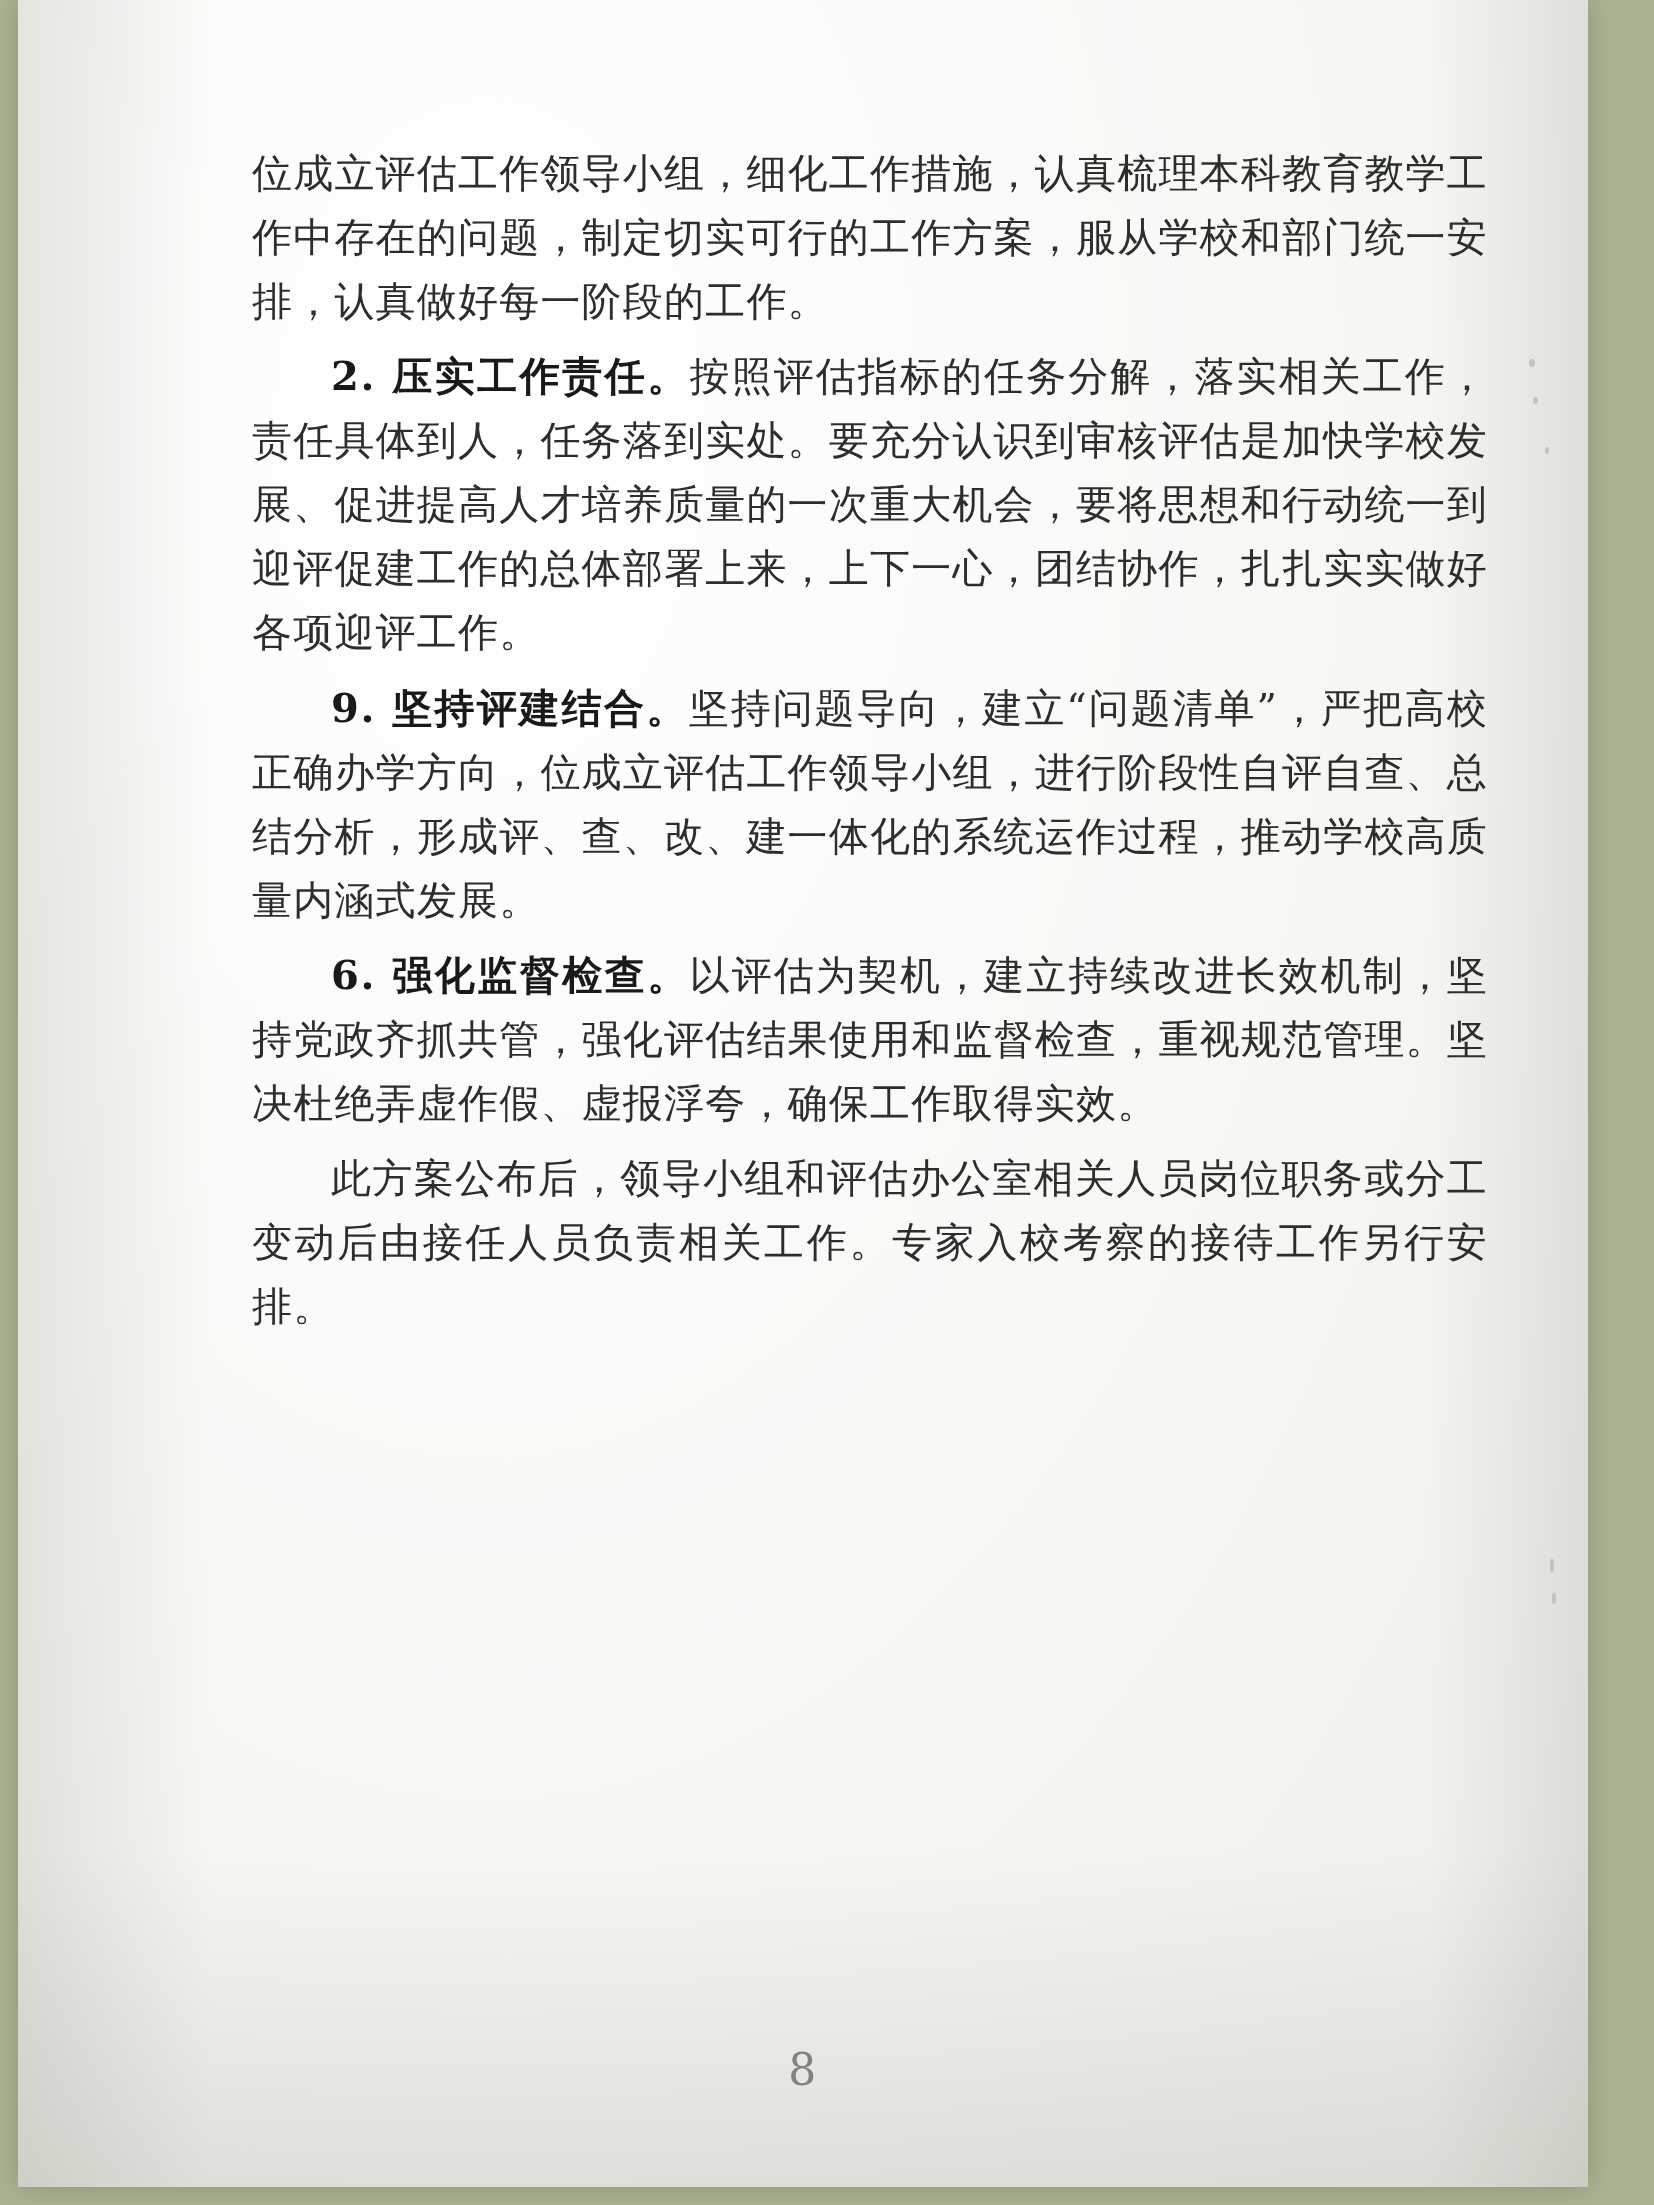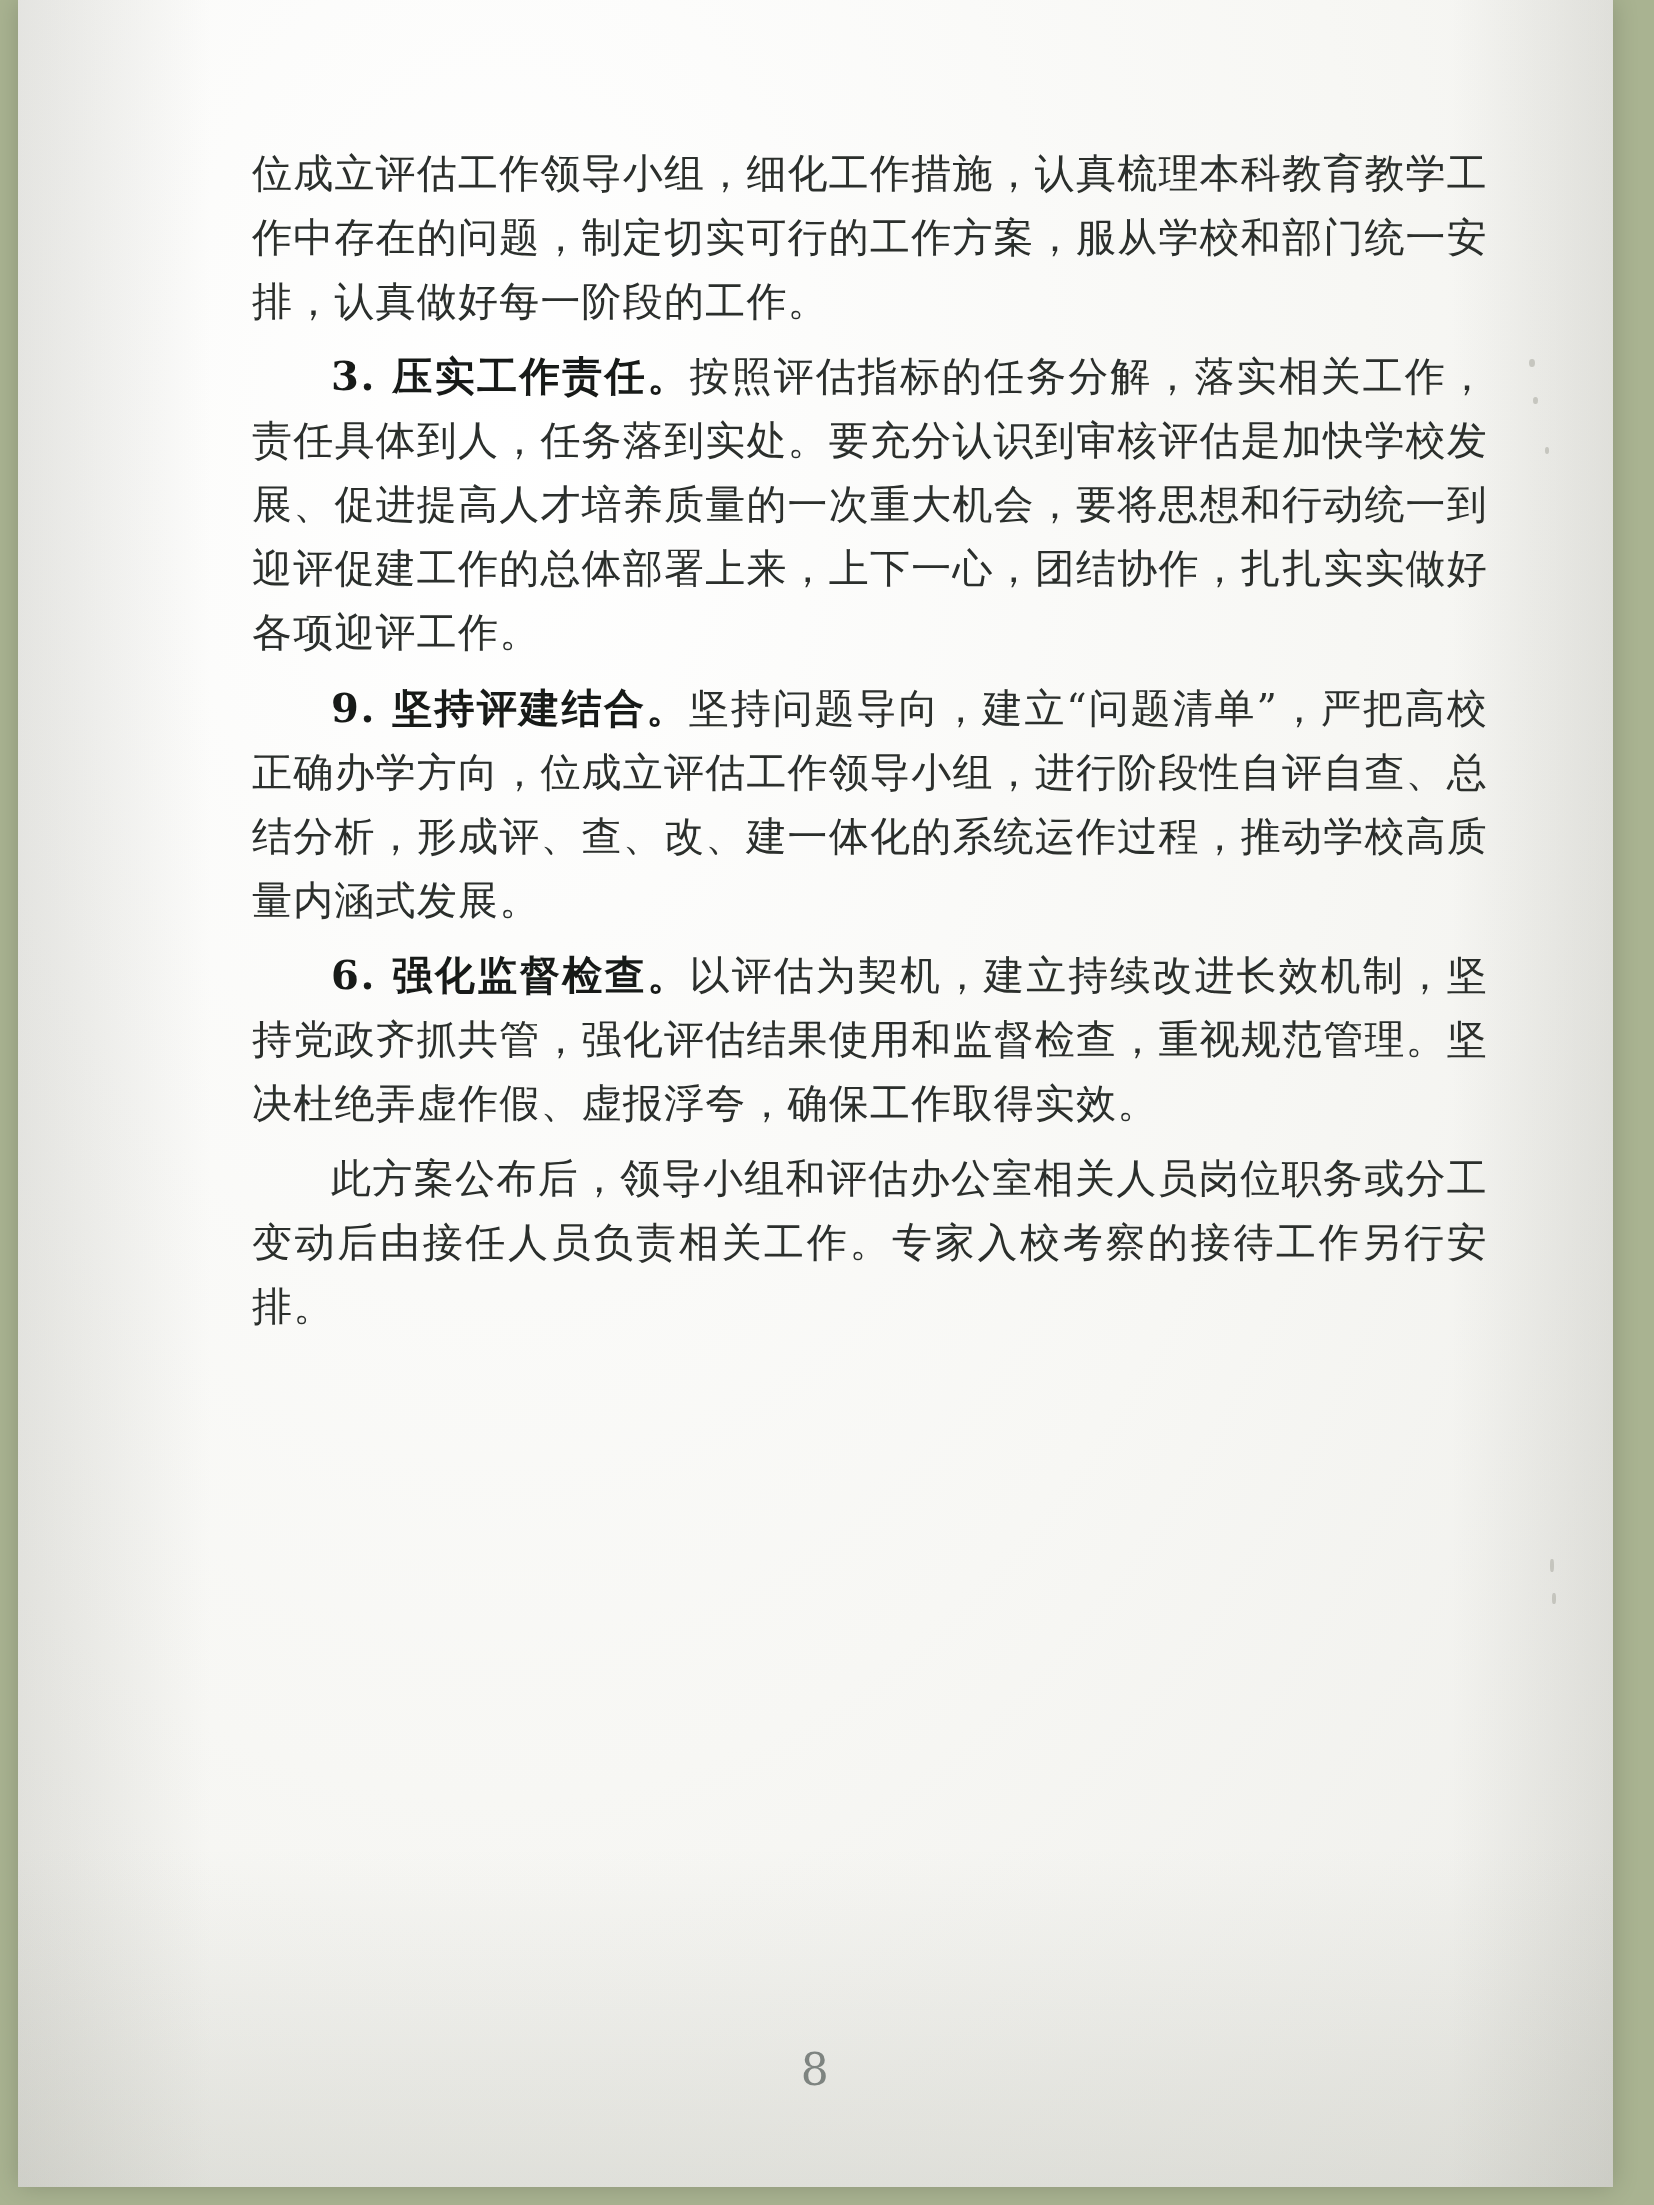--- a/index.html
+++ b/index.html
@@ -17,21 +17,20 @@
   
   #page-sheet {
     position: absolute;
     left: 18px;
     top: 0px;
     width: 1570px;
     height: 2187px;
     background:
       radial-gradient(ellipse at 30% 20%, #ffffff 0%, #f7f7f4 55%, #eeeeea 100%);
     box-shadow: 0 0 24px rgba(0,0,0,0.18);
-    padding-left: 25px;
   }
 
   
   #shade-left {
     position: absolute;
     left: 0; top: 0;
     width: 194px; height: 100%;
     background: linear-gradient(to right, rgba(140,140,130,0.20), rgba(255,255,255,0));
     pointer-events: none;
   }
@@ -118,21 +117,21 @@
   <span class="speck" id="speck-4"></span>
   <span class="speck" id="speck-5"></span>
 
   <div id="doc-body">
 
     <p class="para">
       <span>位成立评估工作领导小组，细化工作措施，认真梳理本科教育教学工作中存在的问题，制定切实可行的工作方案，服从学校和部门统一安排，认真做好每一阶段的工作。</span>
     </p>
 
     <p class="para indent">
-      <span class="lead">3. 压实工作责任。</span><span>按照评估指标的任务分解，落实相关工作，责任具体到人，任务落到实处。要充分认识到审核评估是加快学校发展、促进提高人才培养质量的一次重大机会，要将思想和行动统一到迎评促建工作的总体部署上来，上下一心，团结协作，扎扎实实做好各项迎评工作。</span>
+      <span class="lead">2. 压实工作责任。</span><span>按照评估指标的任务分解，落实相关工作，责任具体到人，任务落到实处。要充分认识到审核评估是加快学校发展、促进提高人才培养质量的一次重大机会，要将思想和行动统一到迎评促建工作的总体部署上来，上下一心，团结协作，扎扎实实做好各项迎评工作。</span>
     </p>
 
     <p class="para indent">
       <span class="lead">9. 坚持评建结合。</span><span>坚持问题导向，建立“问题清单”，严把高校正确办学方向，位成立评估工作领导小组，进行阶段性自评自查、总结分析，形成评、查、改、建一体化的系统运作过程，推动学校高质量内涵式发展。</span>
     </p>
 
     <p class="para indent">
       <span class="lead">6. 强化监督检查。</span><span>以评估为契机，建立持续改进长效机制，坚持党政齐抓共管，强化评估结果使用和监督检查，重视规范管理。坚决杜绝弄虚作假、虚报浮夸，确保工作取得实效。</span>
     </p>
 

